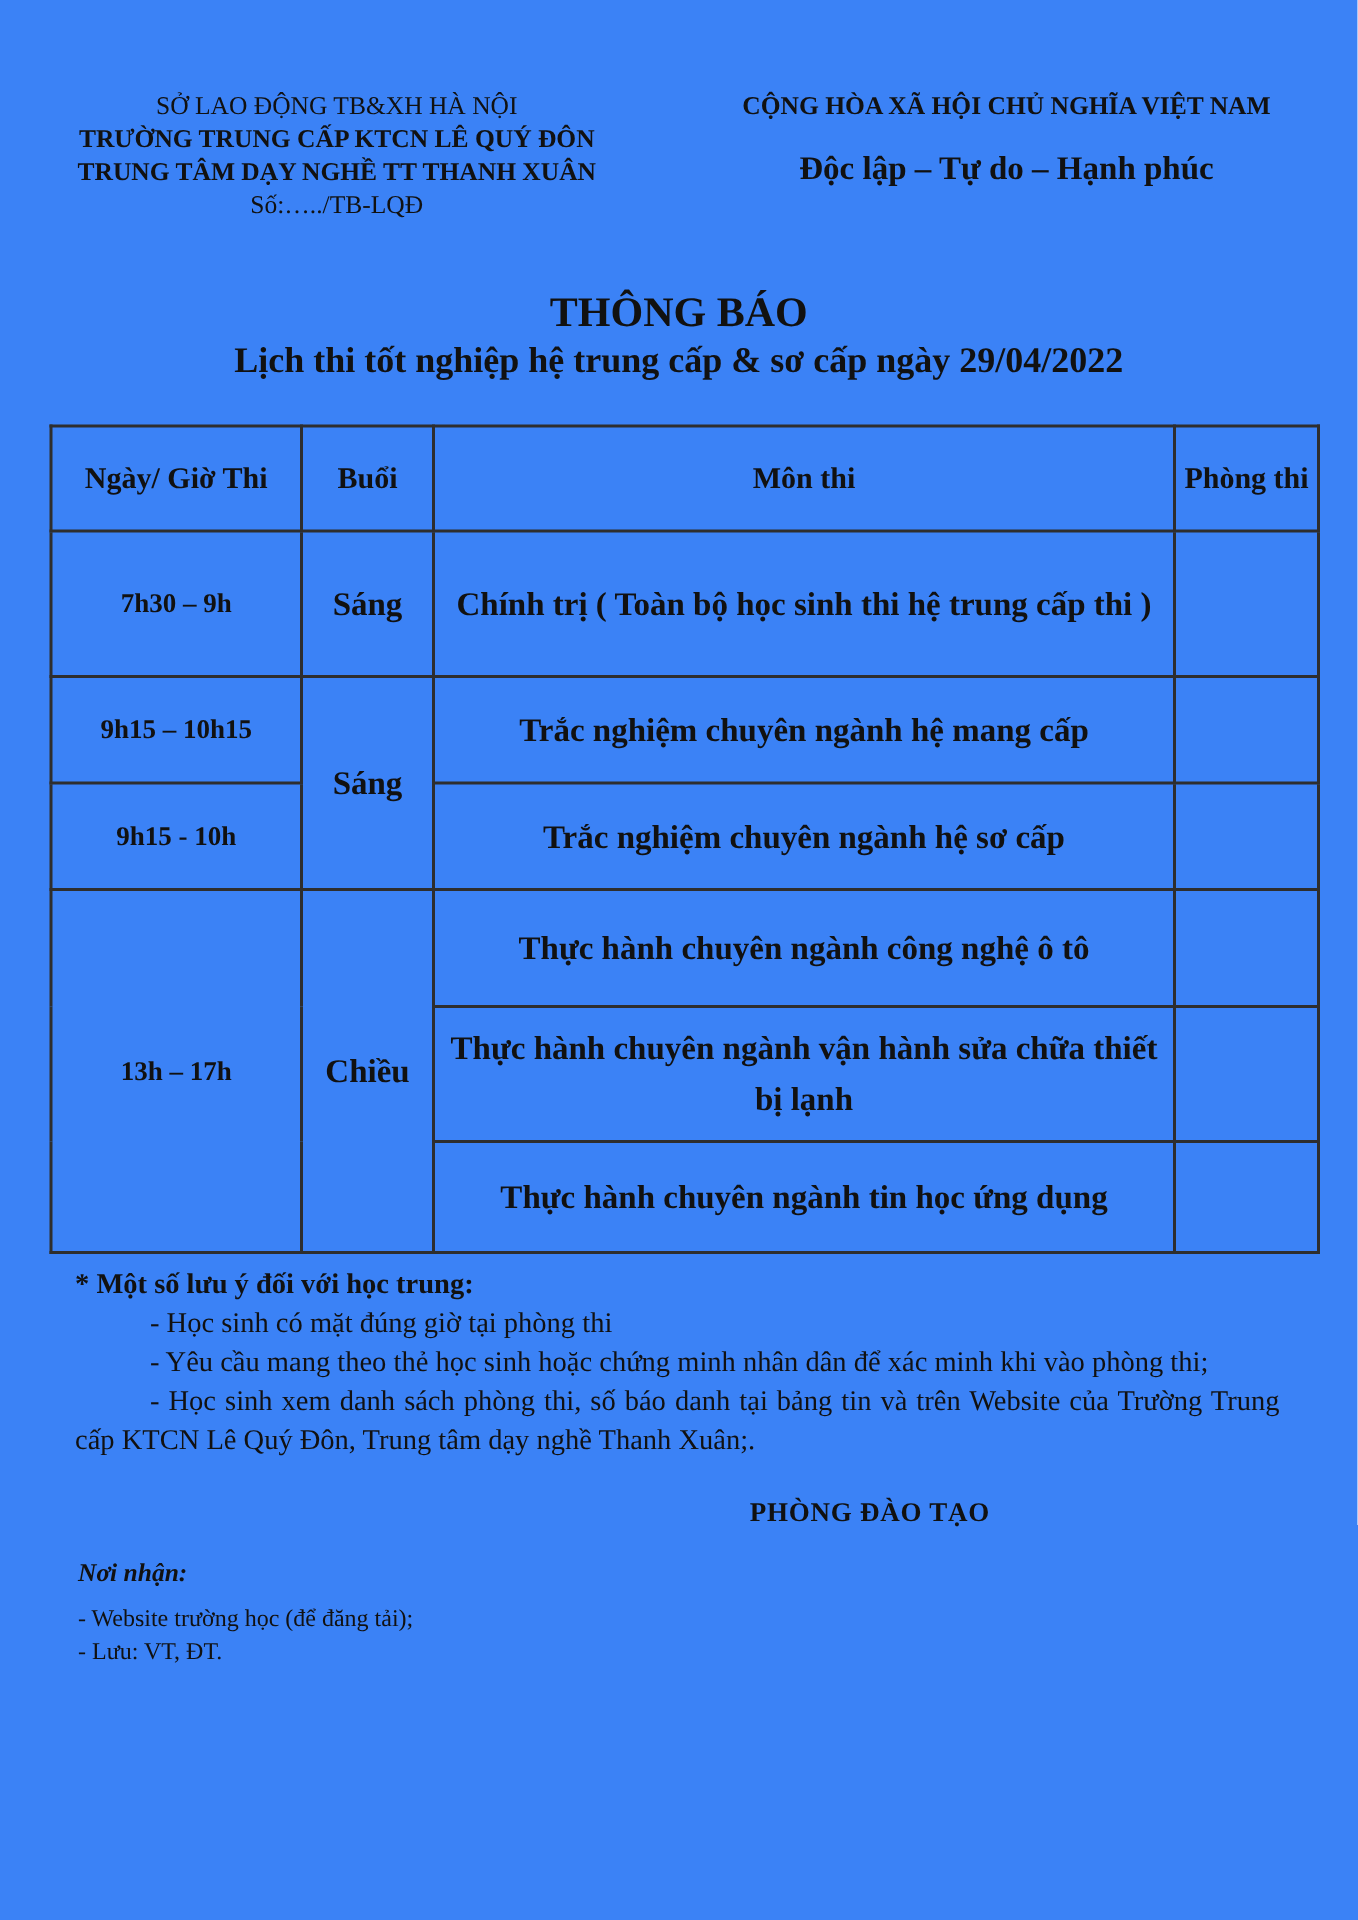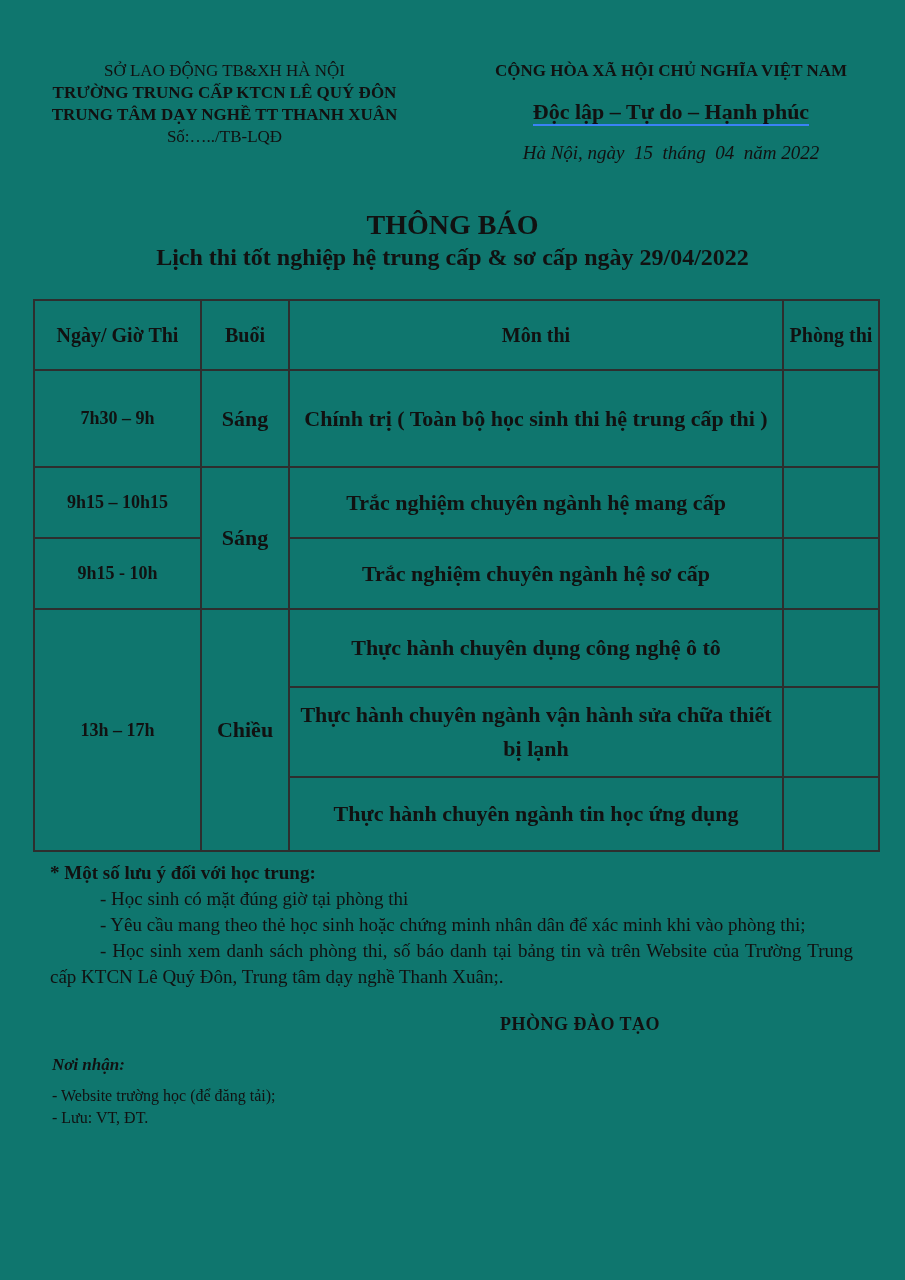--- a/index.html
+++ b/index.html
@@ -4,21 +4,21 @@
 <style>
   html, body {
     margin: 0;
     padding: 0;
     background: #ffffff;
   }
   .page {
     position: relative;
     width: 905px;
     height: 1280px;
-    background: #0f766e;
+    background: #3b82f6;
     color: #111111;
     font-family: "Liberation Serif", serif;
     overflow: hidden;
     box-sizing: border-box;
     padding-top: 60px;
   }
   .bold { font-weight: bold; }
   .italic { font-style: italic; }
 
   
@@ -156,21 +156,20 @@
   <div class="letterhead">
     <div class="lh-left">
       <div>SỞ LAO ĐỘNG TB&amp;XH HÀ NỘI</div>
       <div class="bold">TRƯỜNG TRUNG CẤP KTCN LÊ QUÝ ĐÔN</div>
       <div class="bold">TRUNG TÂM DẠY NGHỀ TT THANH XUÂN</div>
       <div>Số:…../TB-LQĐ</div>
     </div>
     <div class="lh-right">
       <div class="bold">CỘNG HÒA XÃ HỘI CHỦ NGHĨA VIỆT NAM</div>
       <div><span class="motto bold">Độc lập – Tự do – Hạnh phúc</span></div>
-      <div class="dateline italic">Hà Nội, ngày  15  tháng  04  năm 2022</div>
     </div>
   </div>
 
   <div class="title">THÔNG BÁO</div>
   <div class="subtitle">Lịch thi tốt nghiệp hệ trung cấp &amp; sơ cấp ngày 29/04/2022</div>
 
   <table class="schedule">
     <colgroup>
       <col style="width:167px">
       <col style="width:88px">
@@ -197,21 +196,21 @@
         <td class="room-cell"></td>
       </tr>
       <tr class="r3">
         <td class="time-cell">9h15 - 10h</td>
         <td class="subject-cell">Trắc nghiệm chuyên ngành hệ sơ cấp</td>
         <td class="room-cell"></td>
       </tr>
       <tr class="r4">
         <td class="time-cell" rowspan="3">13h – 17h</td>
         <td class="session-cell" rowspan="3">Chiều</td>
-        <td class="subject-cell">Thực hành chuyên dụng công nghệ ô tô</td>
+        <td class="subject-cell">Thực hành chuyên ngành công nghệ ô tô</td>
         <td class="room-cell"></td>
       </tr>
       <tr class="r5">
         <td class="subject-cell">Thực hành chuyên ngành vận hành sửa chữa thiết bị lạnh</td>
         <td class="room-cell"></td>
       </tr>
       <tr class="r6">
         <td class="subject-cell">Thực hành chuyên ngành tin học ứng dụng</td>
         <td class="room-cell"></td>
       </tr>

